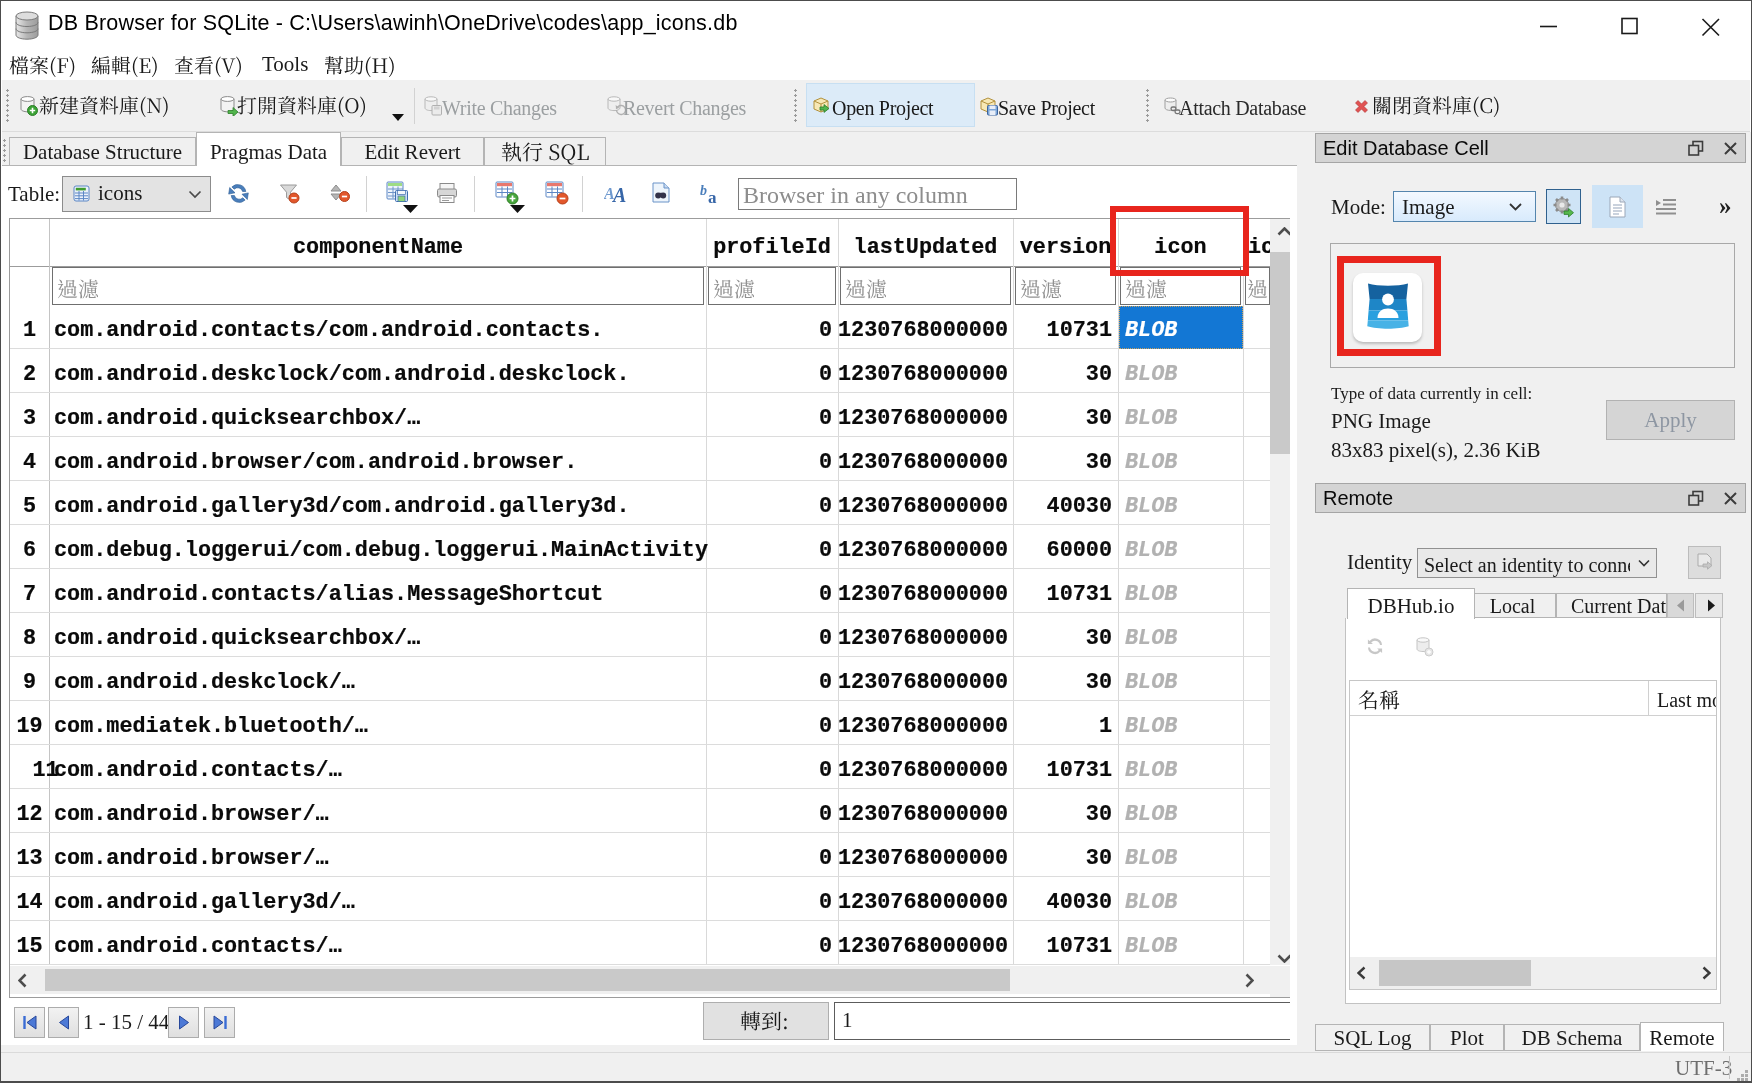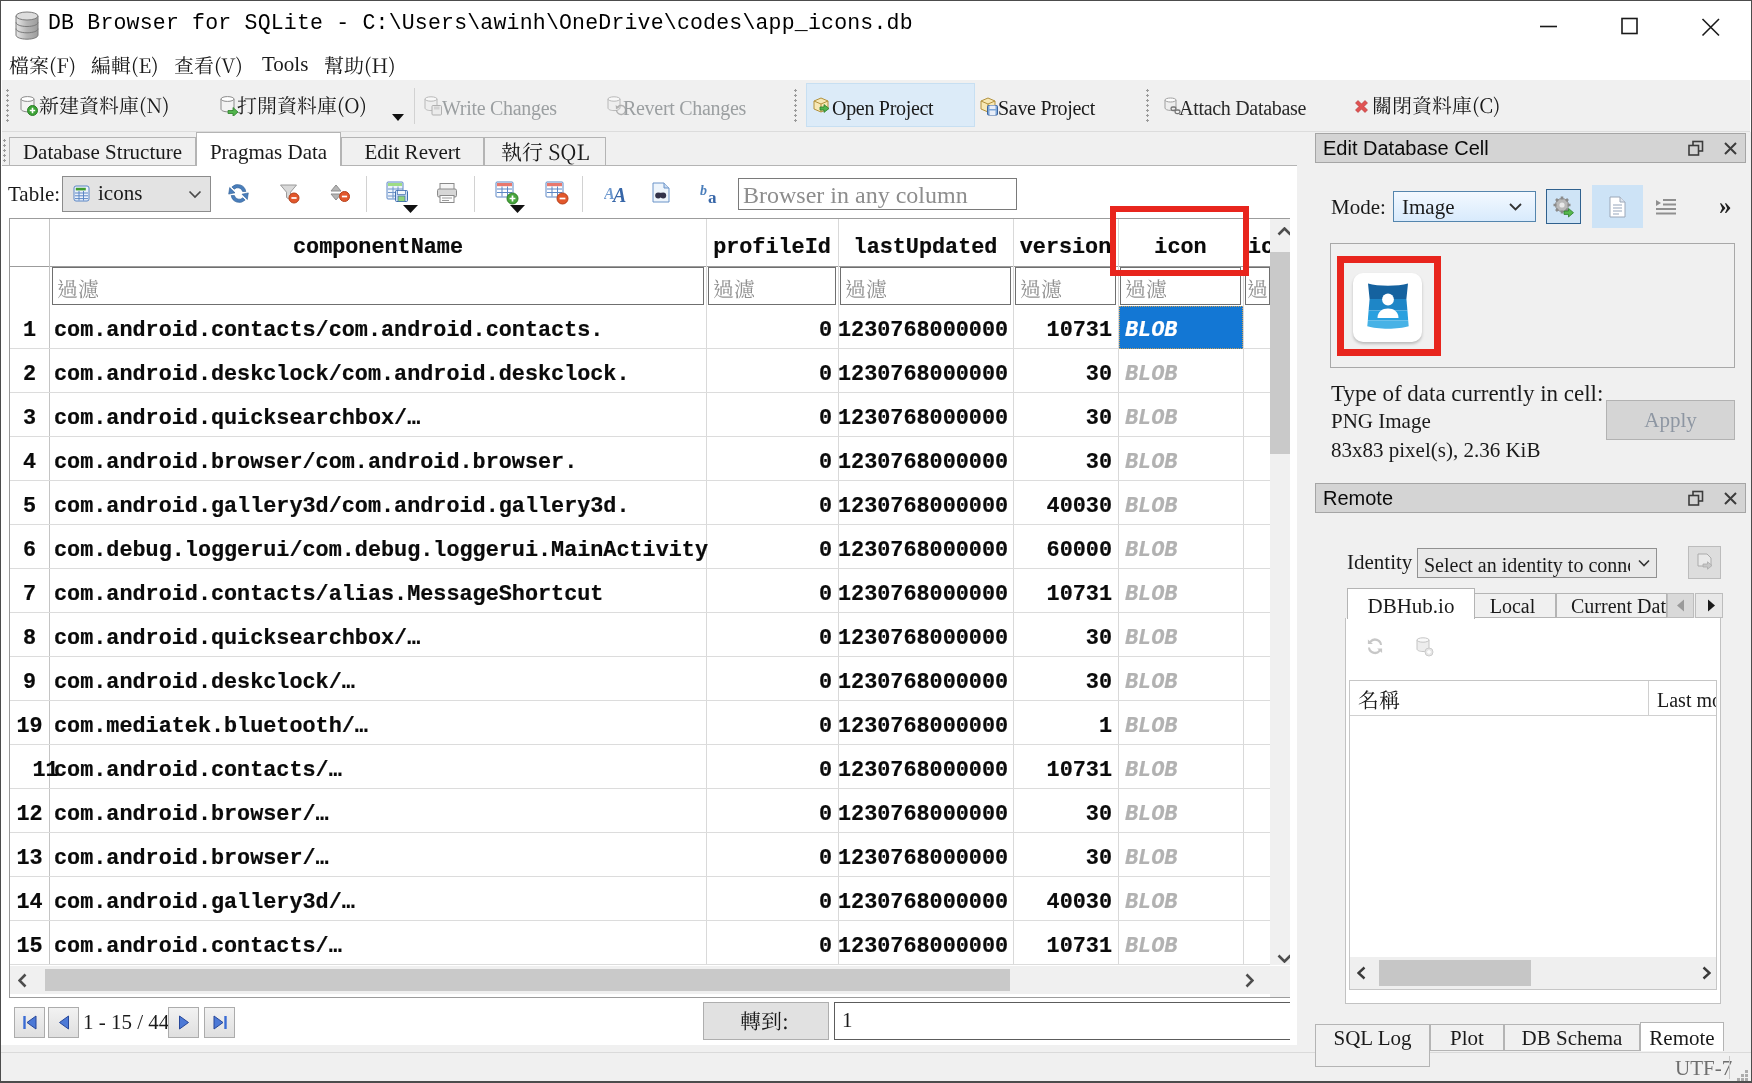--- a/index.html
+++ b/index.html
@@ -1,19 +1,19 @@
 <!DOCTYPE html>
 <html><head><meta charset="utf-8"><style>
 *{margin:0;padding:0;box-sizing:border-box}
 html,body{width:1752px;height:1083px;overflow:hidden;background:#fff}
 body{position:relative;font-family:"Liberation Serif",serif;-webkit-font-smoothing:antialiased}
 .abs{position:absolute}
 svg.ck{position:absolute}
 .ser{font-family:"Liberation Serif",serif;color:#1a1a1a}
-.sans{font-family:Liberation Mono, monospace}
+.sans{font-family:Liberation Sans, sans-serif}
 #titlebar{left:0;top:0;width:1752px;height:48px;background:#fff}
 #title-text{left:48px;top:11px;font-size:21.5px;color:#000;letter-spacing:.2px}
 #menubar{left:0;top:48px;width:1752px;height:32px;background:#fff}
 #toolbar{left:2px;top:80px;width:1748px;height:52px;background:#f0f0f0;border-bottom:1px solid #dcdcdc}
 .tbtxt{position:absolute;font-size:20px;letter-spacing:-.3px;line-height:27px;top:95px}
 .dotsep{position:absolute;top:88px;height:36px;width:3px;background-image:radial-gradient(circle,#9a9a9a 1px,transparent 1.2px);background-size:3px 5px;background-repeat:repeat-y}
 .solsep{position:absolute;top:88px;height:36px;width:1px;background:#d2d2d2}
 #tabbar{left:2px;top:132px;width:1295px;height:34px;background:#f0f0f0}
 .tab{position:absolute;border:1px solid #b4b4b4;background:#f0f0f0;color:#1a1a1a;font-size:21px;text-align:center;font-family:"Liberation Serif",serif}
 #tabline{left:2px;top:165px;width:1295px;height:1px;background:#b4b4b4}
@@ -432,21 +432,21 @@
   </svg>
 <div class="abs" style="left:703px;top:1002px;width:126px;height:38px;background:#e1e1e1;border:1px solid #aeaeae"></div>
 <svg class="ck" style="left:740.0px;top:1011.1px" width="48.9" height="22.5" viewBox="0 -17.9 48.9 22.5">
     <path d="M11.1 -3.2 10.9 -3.1C11.5 -2.5 12.0 -1.4 12.1 -0.6C13.3 0.4 14.7 -2.1 11.1 -3.2ZM10.1 -13.5V-7.6H10.3C10.8 -7.6 11.3 -7.9 11.3 -8.0V-8.7H13.7V-6.6C11.9 -6.4 10.3 -6.3 9.4 -6.3L10.2 -4.7C10.4 -4.8 10.6 -4.9 10.7 -5.2C13.7 -5.7 16.0 -6.2 17.7 -6.6C18.1 -6.2 18.4 -5.7 18.5 -5.4C19.8 -4.7 20.4 -7.2 16.2 -8.1L16.0 -8.0C16.4 -7.7 16.9 -7.4 17.3 -7.0L15.0 -6.7V-8.7H17.5V-7.9H17.7C18.1 -7.9 18.8 -8.3 18.8 -8.4V-12.7C19.1 -12.8 19.4 -12.9 19.5 -13.1L18.0 -14.2L17.3 -13.5H15.0V-14.9H19.5C19.8 -14.9 20.0 -15.0 20.1 -15.2C19.4 -15.9 18.3 -16.7 18.3 -16.7L17.4 -15.5H15.0V-16.8C15.5 -16.8 15.7 -17.0 15.8 -17.3L13.7 -17.5V-15.5H9.5L9.6 -14.9H13.7V-13.5H11.4L10.1 -14.1ZM13.7 -10.8V-9.3H11.3V-10.8ZM15.0 -10.8H17.5V-9.3H15.0ZM13.7 -11.4H11.3V-12.9H13.7ZM15.0 -11.4V-12.9H17.5V-11.4ZM15.7 -5.8V-4.0H9.3L9.5 -3.4H15.7V-0.4C15.7 -0.1 15.6 0.0 15.2 0.0C14.8 0.0 12.9 -0.1 12.9 -0.1V0.2C13.7 0.3 14.2 0.5 14.5 0.7C14.7 0.9 14.8 1.3 14.9 1.7C16.8 1.5 17.0 0.8 17.0 -0.3V-3.4H19.7C20.0 -3.4 20.2 -3.5 20.3 -3.7C19.7 -4.3 18.8 -5.1 18.8 -5.1L17.9 -4.0H17.0V-5.1C17.5 -5.2 17.6 -5.3 17.7 -5.6ZM1.8 -12.3V-4.6H2.0C2.5 -4.6 3.0 -4.9 3.0 -5.0V-5.8H4.6V-3.4H0.8L1.0 -2.8H4.6V1.6H4.8C5.4 1.6 5.9 1.3 5.9 1.2V-2.8H9.2C9.5 -2.8 9.7 -2.9 9.8 -3.1C9.1 -3.7 8.0 -4.5 8.0 -4.5L7.1 -3.4H5.9V-5.8H7.4V-4.8H7.6C8.0 -4.8 8.6 -5.1 8.6 -5.3V-11.5C9.0 -11.5 9.3 -11.7 9.4 -11.8L7.9 -13.0L7.2 -12.3H5.9V-14.1H9.3C9.6 -14.1 9.8 -14.2 9.8 -14.4C9.2 -15.0 8.1 -15.9 8.1 -15.9L7.2 -14.7H5.9V-16.9C6.3 -16.9 6.5 -17.1 6.6 -17.4L4.6 -17.6V-14.7H1.0L1.2 -14.1H4.6V-12.3H3.1L1.8 -12.9ZM4.6 -8.8V-6.4H3.0V-8.8ZM5.8 -8.8H7.4V-6.4H5.8ZM4.6 -9.4H3.0V-11.7H4.6ZM5.8 -9.4V-11.7H7.4V-9.4Z M40.9 -17.0 38.8 -17.2V-0.5C38.8 -0.1 38.7 -0.0 38.3 -0.0C37.9 -0.0 35.8 -0.2 35.8 -0.2V0.1C36.7 0.3 37.2 0.4 37.5 0.7C37.8 0.9 37.9 1.3 38.0 1.7C39.9 1.5 40.1 0.8 40.1 -0.3V-16.4C40.6 -16.5 40.8 -16.7 40.9 -17.0ZM36.9 -15.4 34.8 -15.6V-2.8H35.1C35.6 -2.8 36.2 -3.1 36.2 -3.3V-14.8C36.7 -14.9 36.9 -15.1 36.9 -15.4ZM32.0 -16.9 31.1 -15.7H22.0L22.2 -15.1H26.7C26.1 -13.8 24.4 -11.4 23.1 -10.5C23.0 -10.4 22.6 -10.4 22.6 -10.4L23.5 -8.5C23.6 -8.5 23.8 -8.7 23.9 -8.9C26.8 -9.4 29.5 -10.0 31.4 -10.4C31.7 -9.9 31.8 -9.5 31.9 -9.0C33.3 -7.9 34.4 -11.3 29.4 -13.5L29.1 -13.3C29.9 -12.7 30.7 -11.7 31.2 -10.8C28.3 -10.5 25.5 -10.3 23.9 -10.2C25.4 -11.3 27.0 -12.8 27.9 -14.0C28.4 -13.9 28.6 -14.1 28.7 -14.3L26.9 -15.1H33.3C33.6 -15.1 33.8 -15.2 33.8 -15.4C33.2 -16.1 32.0 -16.9 32.0 -16.9ZM31.4 -7.4 30.4 -6.1H28.3V-8.4C28.8 -8.4 29.0 -8.6 29.0 -8.9L26.9 -9.1V-6.1H22.4L22.6 -5.5H26.9V-1.4C24.7 -1.0 22.9 -0.7 21.9 -0.6L22.7 1.3C22.9 1.2 23.1 1.1 23.2 0.8C28.0 -0.5 31.4 -1.5 33.9 -2.3L33.8 -2.7L28.3 -1.7V-5.5H32.6C32.9 -5.5 33.1 -5.6 33.2 -5.9C32.5 -6.5 31.4 -7.4 31.4 -7.4Z M45.4 0.3C46.2 0.3 46.7 -0.3 46.7 -1.0C46.7 -1.7 46.2 -2.3 45.4 -2.3C44.7 -2.3 44.1 -1.7 44.1 -1.0C44.1 -0.3 44.7 0.3 45.4 0.3ZM45.4 -8.0C46.2 -8.0 46.7 -8.6 46.7 -9.3C46.7 -10.0 46.2 -10.6 45.4 -10.6C44.7 -10.6 44.1 -10.0 44.1 -9.3C44.1 -8.6 44.7 -8.0 45.4 -8.0Z" fill="#1a1a1a"></path>
   </svg>
 <div class="abs" style="left:834px;top:1002px;width:462px;height:38px;background:#fff;border:1px solid #5c5c5c"></div>
 <span class="abs ser" style="left:842px;top:1007px;font-size:21px;line-height:27px">1</span>
 
 <div class="abs" id="statusbar"></div>
 <div class="abs" style="left:0;top:1052px;width:1752px;height:1px;background:#dadada"></div>
-<span class="abs ser" style="left:1675px;top:1055px;font-size:21px;line-height:27px;color:#6e6e6e">UTF-7</span>
+<span class="abs ser" style="left:1675px;top:1055px;font-size:21px;line-height:27px;color:#6e6e6e">UTF-3</span>
 <div class="abs" style="left:1729px;top:1056px;width:1px;height:23px;background:#c6c6c6"></div>
 <svg class="ck" style="left:1737px;top:1070px" width="12" height="12" viewBox="0 0 12 12">
     <g fill="#ababab">
       <rect x="8" y="0" width="3" height="3"></rect>
       <rect x="4" y="4" width="3" height="3"></rect>
       <rect x="8" y="4" width="3" height="3"></rect>
       <rect x="0" y="8" width="3" height="3"></rect>
       <rect x="4" y="8" width="3" height="3"></rect>
       <rect x="8" y="8" width="3" height="3"></rect>
     </g>
@@ -498,21 +498,21 @@
 <div class="abs" style="left:1353px;top:273px;width:69px;height:69px;background:#fff;border-radius:10px;box-shadow:0 2px 3px rgba(0,0,0,.22)"></div>
 <svg class="ck" style="left:1366px;top:283px" width="44" height="49" viewBox="0 0 44 49">
  <path d="M2 .5C12 3.4 32 3.4 42 .5L40.4 16H3.6z" fill="#15629f"></path>
  <path d="M3.6 16h36.8l1 11.5H2.6z" fill="#1e86c7"></path>
  <path d="M2.6 27.5h38.8l.8 10H1.8z" fill="#29a0df"></path>
  <path d="M1.8 37.5h40.4l.5 5.7c-10 3.3-31.4 3.3-41.4 0z" fill="#47b2e6"></path>
  <circle cx="22" cy="16.5" r="5.9" fill="#fff"></circle>
  <path d="M11.5 35c0-6.2 4.7-9.5 10.5-9.5s10.5 3.3 10.5 9.5z" fill="#fff"></path>
 </svg>
 <div class="abs" style="left:1337px;top:256px;width:104px;height:100px;border:7px solid #e8251d;z-index:5"></div>
-<span class="abs ser" style="left:1331px;top:380px;font-size:23px;line-height:27px">Type of data currently in cell:</span>
+<span class="abs ser" style="left:1331px;top:380px;font-size:17px;line-height:27px">Type of data currently in cell:</span>
 <span class="abs ser" style="left:1331px;top:408px;font-size:21px;line-height:27px">PNG Image</span>
 <span class="abs ser" style="left:1331px;top:437px;font-size:21px;line-height:27px">83x83 pixel(s), 2.36 KiB</span>
 <div class="abs" style="left:1606px;top:400px;width:129px;height:40px;background:#d5d5d5;border:1px solid #b2b2b2;color:#8d96a2;font-size:21px;text-align:center;line-height:38px;font-family:'Liberation Serif',serif">Apply</div>
 
 <div class="docktitle" style="top:483px">Remote</div>
 <svg class="ck" style="left:1688px;top:490px;z-index:2" width="16" height="16" viewBox="0 0 16 16">
     <g fill="none" stroke="#3c3c3c" stroke-width="1.6">
       <rect x="5" y="1.5" width="9.5" height="9.5" fill="#d4d4d4"></rect>
       <rect x="1" y="5.5" width="9.5" height="9.5" fill="#d4d4d4"></rect>
     </g>
@@ -565,18 +565,18 @@
 <span class="abs ser" style="left:1657px;top:687px;font-size:20px;line-height:26px;width:59px;overflow:hidden;white-space:nowrap">Last mo</span>
 <div class="scroll-track" style="left:1350px;top:957px;width:366px;height:32px;background:#efefef"></div>
 <svg class="ck" style="left:1357px;top:966px" width="9" height="14" viewBox="0 0 9 14">
     <path d="M7.5 1.5l-6 5.5 6 5.5" fill="none" stroke="#3a3a3a" stroke-width="2.4"></path>
   </svg>
 <div class="scroll-thumb" style="left:1379px;top:960px;width:152px;height:26px;background:#c6c6c6"></div>
 <svg class="ck" style="left:1702px;top:966px" width="9" height="14" viewBox="0 0 9 14">
     <path d="M1.5 1.5l6 5.5-6 5.5" fill="none" stroke="#3a3a3a" stroke-width="2.4"></path>
   </svg>
 
-<div class="tab" style="left:1315px;top:1024px;width:115px;height:43px;line-height:26px">SQL Log</div>
+<div class="tab" style="left:1315px;top:1024px;width:115px;height:27px;line-height:26px">SQL Log</div>
 <div class="tab" style="left:1430px;top:1024px;width:74px;height:27px;line-height:26px">Plot</div>
 <div class="tab" style="left:1504px;top:1024px;width:136px;height:27px;line-height:26px">DB Schema</div>
 <div class="tab" style="left:1640px;top:1022px;width:84px;height:29px;line-height:30px;background:#fff;border-bottom:none;z-index:3">Remote</div>
 
 <div class="abs" style="left:0;top:0;width:1752px;height:1083px;border:1px solid #4c4c4c;border-bottom:2px solid #4c4c4c;pointer-events:none;z-index:50"></div>
 
 </body></html>

